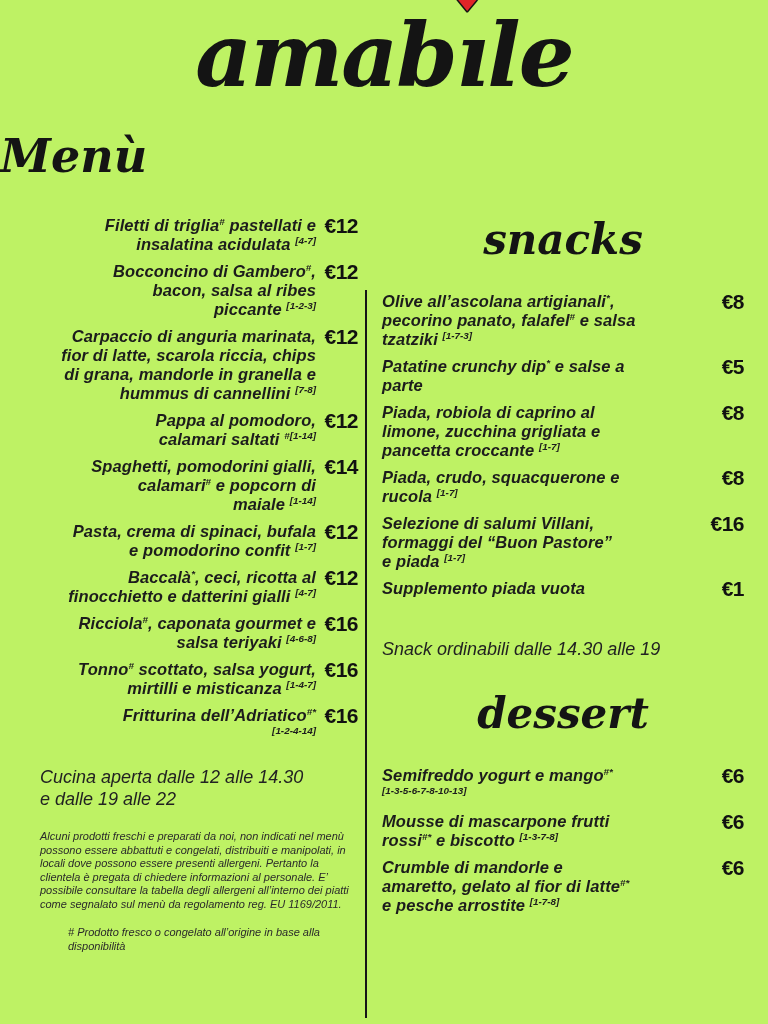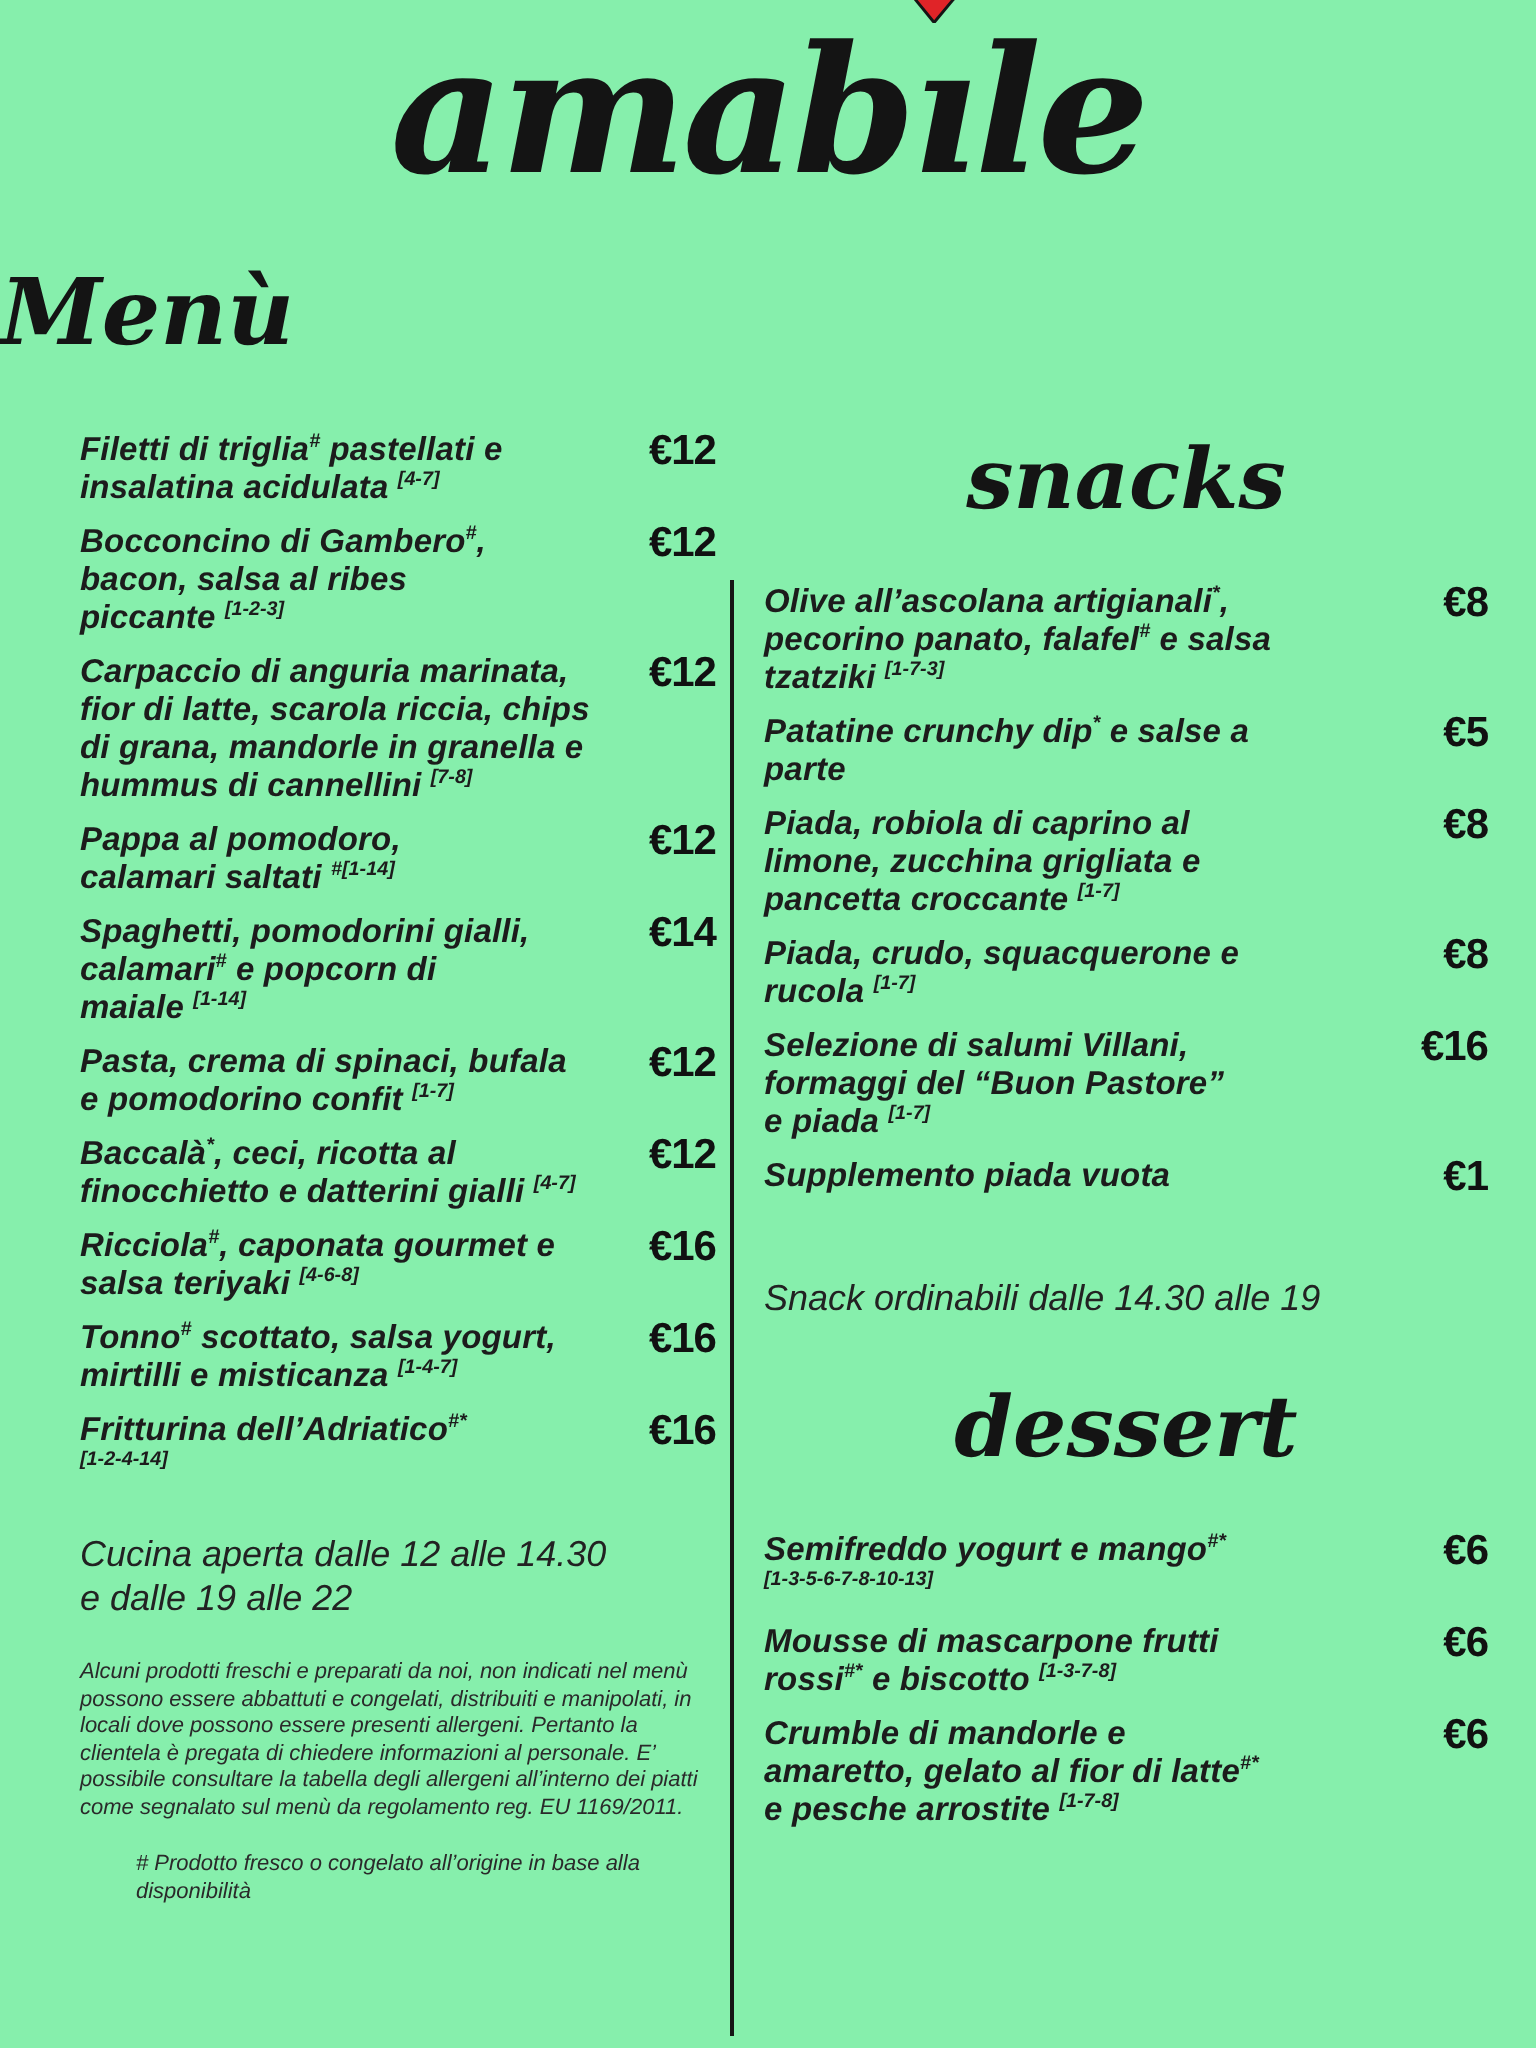--- a/index.html
+++ b/index.html
@@ -3,21 +3,21 @@
 <meta charset="utf-8">
 <style>
   * { margin:0; padding:0; box-sizing:border-box; }
   html,body { width:768px; height:1024px; overflow:hidden; }
   body {
     background:#ffffff;
     color:#1c1c1c;
     font-family:"Liberation Sans", sans-serif;
     position:relative;
   }
-  .page { position:absolute; inset:0; background:#86efac; }
+  .page { position:absolute; inset:0; background:#bef264; }
 
   
   .logo {
     position:absolute; top:-4px; left:0; right:0;
     text-align:center;
     font-family:"DejaVu Serif", serif;
     font-style:italic; font-weight:bold;
     font-size:88px; line-height:118px;
     color:#141414;
     letter-spacing:-2px;
@@ -62,21 +62,21 @@
   .item {
     display:flex; justify-content:space-between; align-items:flex-start;
     margin-bottom:8px;
   }
   .item-name {
     font-style:italic; font-weight:600;
     font-size:16.5px; line-height:19px;
     letter-spacing:0.1px;
     color:#1c1c1c;
   }
-  .col-left  .item-name { width:276px; }
+  .col-left  .item-name { width:276px;text-align:right; }
   .col-right .item-name { width:308px; }
   .item-price {
     font-weight:700; font-size:21px; line-height:19px;
     white-space:nowrap; color:#111;
     letter-spacing:-0.5px;
   }
   sup { font-size:60%; vertical-align:super; line-height:0; letter-spacing:0; }
 
   
   .hours {

